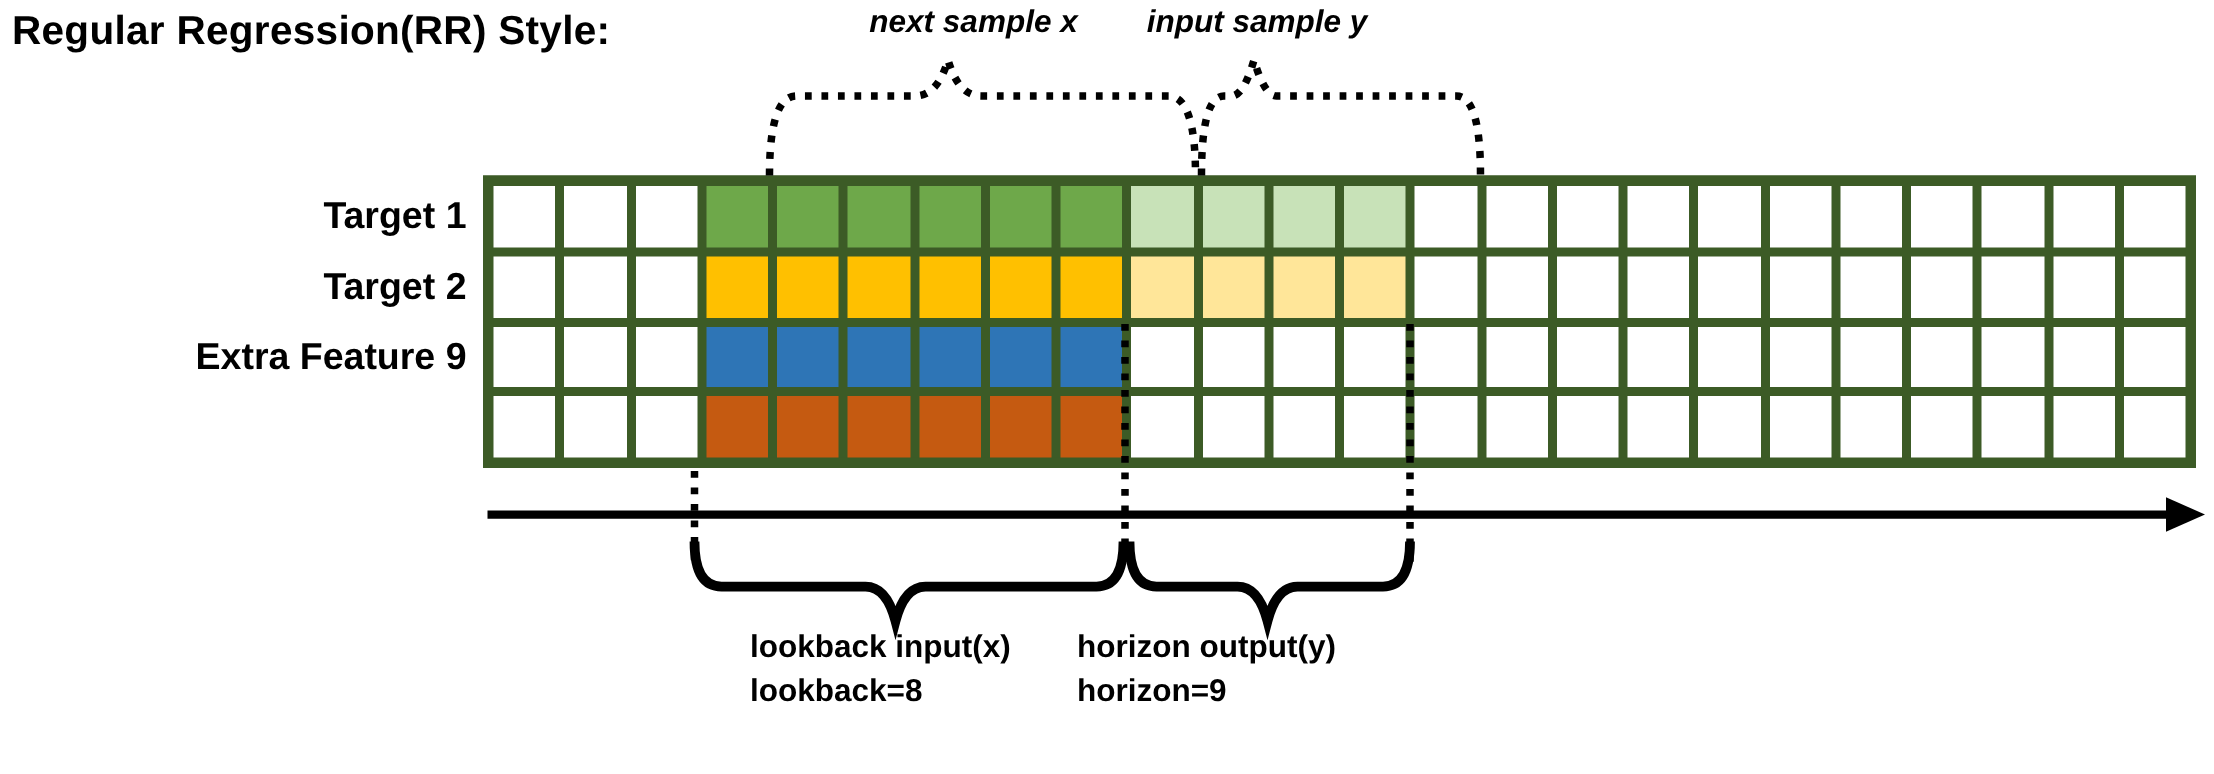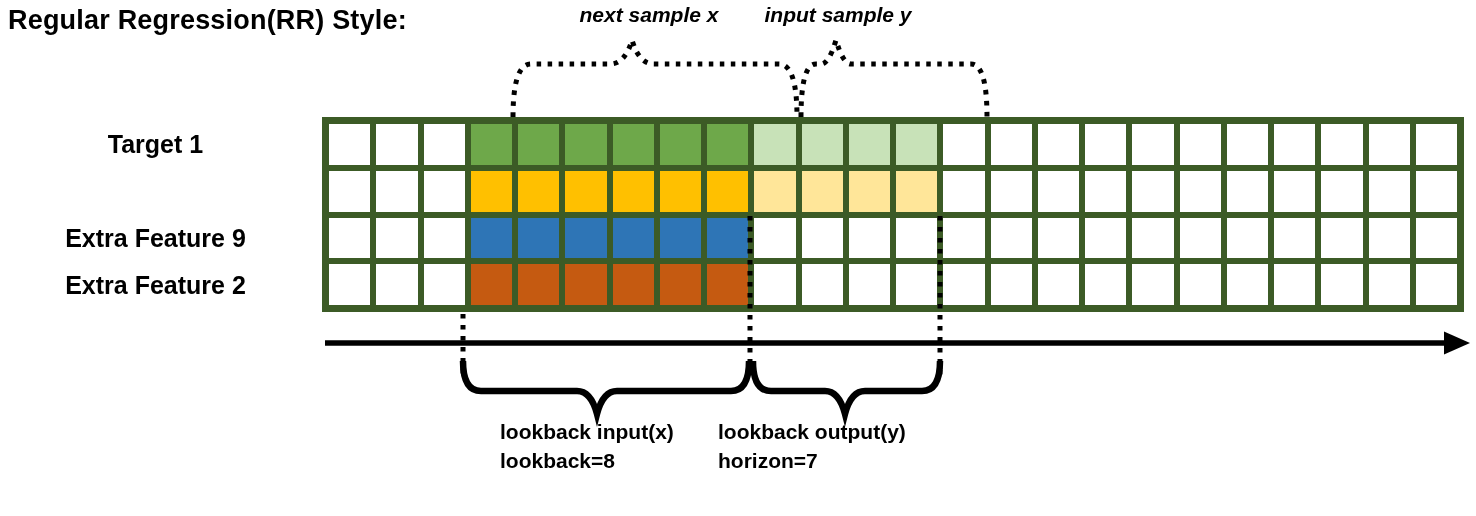--- a/index.html
+++ b/index.html
@@ -15,21 +15,21 @@
   .title{
     position:absolute;left:8px;top:5px;font-size:27px;font-weight:700;letter-spacing:0.2px;
   }
   .top-label{
     position:absolute;top:3px;transform:translateX(-50%);
     font-size:21px;font-style:italic;font-weight:700;white-space:nowrap;
   }
   .top-label.x{left:633px;margin-left:16px;}
   .top-label.y{left:838px;}
   .row-label{
-    position:absolute;left:0;width:311px;height:30px;text-align:center;
+    position:absolute;left:0;width:311px;height:30px;text-align:right;
     font-size:25px;font-weight:700;line-height:30px;white-space:nowrap;
   }
   .time-label{
     position:absolute;left:0;width:310px;top:327px;text-align:right;
     font-size:27px;font-weight:700;line-height:32px;
   }
   #grid{
     position:absolute;left:322px;top:117px;width:1142px;height:195px;
     box-sizing:border-box;border:7px solid var(--grid-border);
     background:var(--grid-border);
@@ -49,22 +49,22 @@
 <body>
 
 <div id="canvas">
 
   <div class="title">Regular Regression(RR) Style:</div>
 
   <div class="top-label x">next sample x</div>
   <div class="top-label y">input sample y</div>
 
   <div class="row-label" style="top:129px">Target 1</div>
+  <div class="row-label" style="top:176px">Target 2</div>
   <div class="row-label" style="top:223px">Extra Feature 9</div>
-  <div class="row-label" style="top:270px">Extra Feature 2</div>
 
   <div id="grid">
       <div class="cell" style="background: rgb(255, 255, 255);"></div>
       <div class="cell" style="background: rgb(255, 255, 255);"></div>
       <div class="cell" style="background: rgb(255, 255, 255);"></div>
       <div class="cell" style="background: rgb(110, 168, 74);"></div>
       <div class="cell" style="background: rgb(110, 168, 74);"></div>
       <div class="cell" style="background: rgb(110, 168, 74);"></div>
       <div class="cell" style="background: rgb(110, 168, 74);"></div>
       <div class="cell" style="background: rgb(110, 168, 74);"></div>
@@ -175,17 +175,17 @@
     <path d="M 463 361 Q 463 391 481 391 L 577 391 Q 591 391 597 414 Q 603 391 617 391 L 731 391 Q 749 391 749 361" fill="none" stroke="var(--ink)" stroke-width="6.5"></path>
 
     <path d="M 753 361 Q 753 391 771 391 L 825 391 Q 839 391 845 414 Q 851 391 865 391 L 922 391 Q 940 391 940 361" fill="none" stroke="var(--ink)" stroke-width="6.5"></path>
   </svg>
 
   <div class="annot left">
     <span>lookback input(x)</span>
     <span>lookback=8</span>
   </div>
   <div class="annot right">
-    <span>lookback output(y)</span>
-    <span>horizon=7</span>
+    <span>horizon output(y)</span>
+    <span>horizon=9</span>
   </div>
 
 </div>
 
 </body></html>

